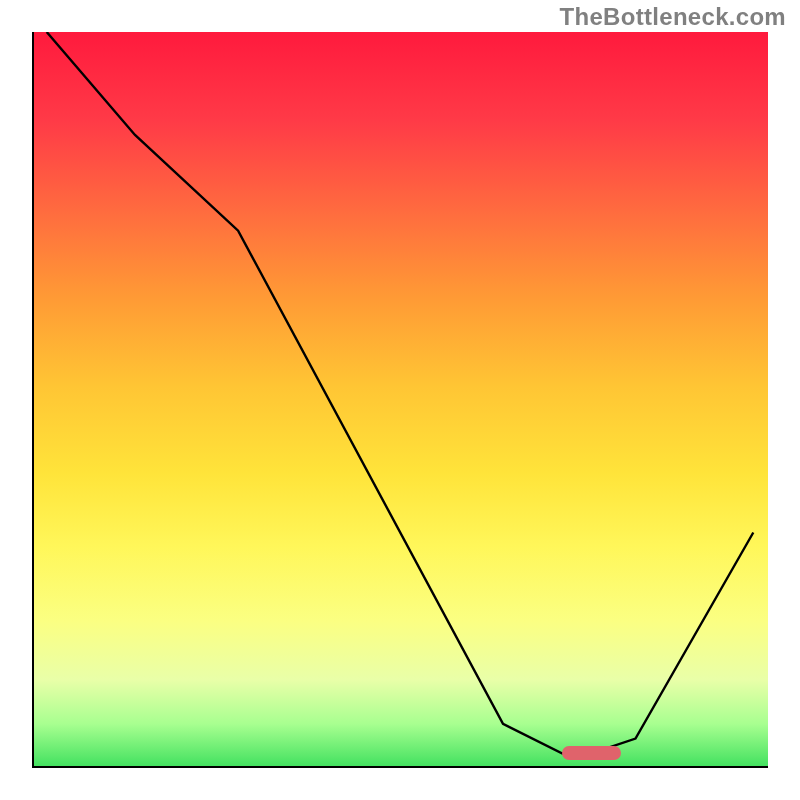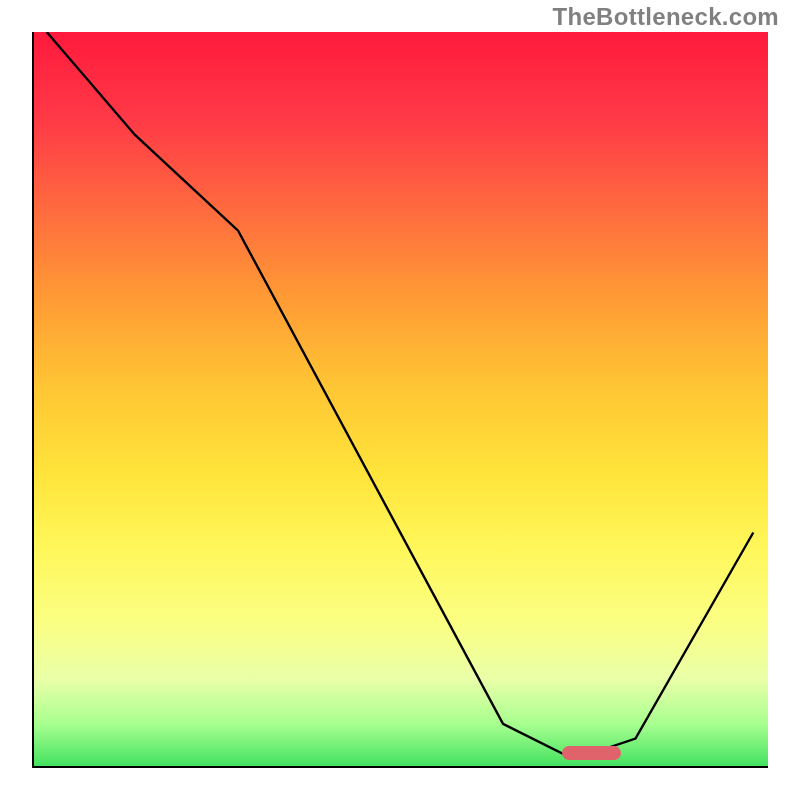--- a/index.html
+++ b/index.html
@@ -1,17 +1,17 @@
 <!DOCTYPE html>
 <html><head>
 <meta charset="utf-8">
 <style>
 html,body{margin:0;padding:0;width:800px;height:800px;overflow:hidden;background:#fff;font-family:Arial,Helvetica,sans-serif}
 .chart-wrap{position:relative;width:800px;height:800px}
-.watermark{position:absolute;top:3px;right:21px;font-size:24px;font-weight:700;color:#808080;letter-spacing:.3px}
+.watermark{position:absolute;top:3px;right:14px;font-size:24px;font-weight:700;color:#808080;letter-spacing:.3px}
 .plot{position:absolute;left:32px;top:32px;width:736px;height:736px}
 .gradient-bg{position:absolute;inset:0;background:linear-gradient(to bottom,
  #ff1a3d 0%,
  #ff3a47 12%,
  #ff6a3f 24%,
  #ff9a35 36%,
  #ffc534 48%,
  #ffe43a 60%,
  #fff75a 70%,
  #fbff82 80%,

